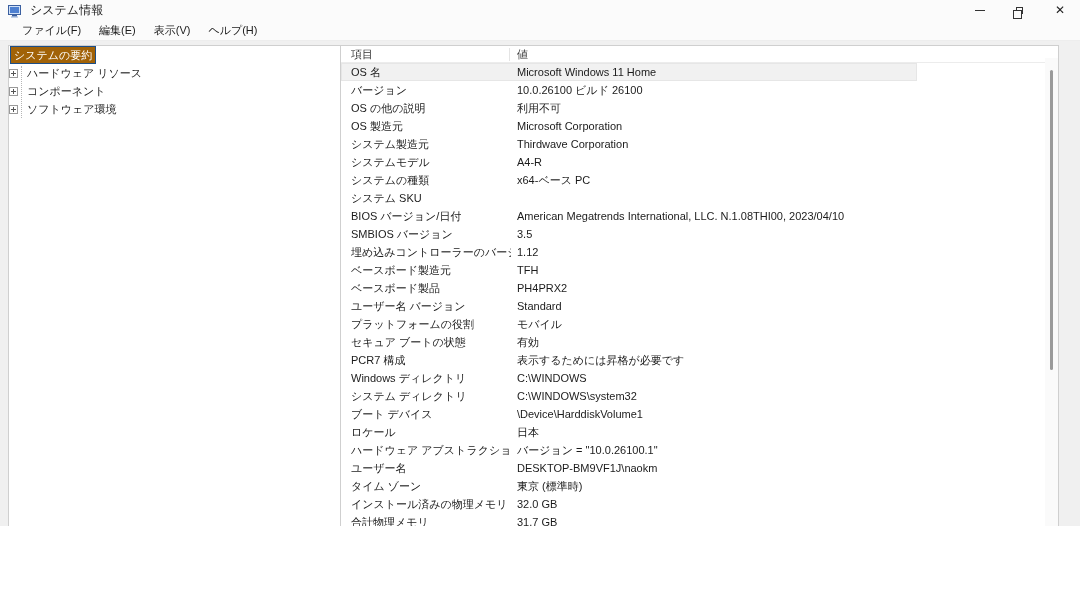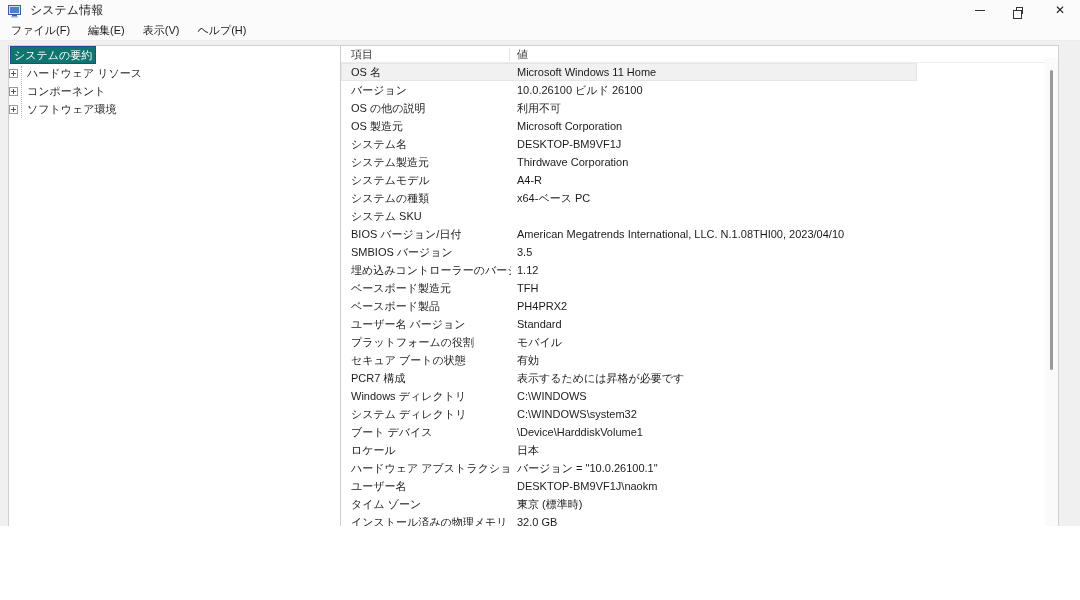--- a/index.html
+++ b/index.html
@@ -16,35 +16,35 @@
   .win-controls { position:absolute; right:0; top:0; height:20px; display:flex; }
   .win-btn { width:40px; height:20px; display:flex; align-items:center; justify-content:center; }
   .glyph-min { width:10px; height:1px; background:#333; display:block; }
   .glyph-restore { position:relative; width:7px; height:7px; border:1px solid #333; margin-left:-2px; }
   .glyph-restore::after { content:""; position:absolute; left:-4px; top:2px; width:7px; height:7px;
                           border:1px solid #333; background:#fbfbfb; }
   .glyph-close { font-size:12px; color:#222; line-height:20px; }
 
   
   .menubar { position:absolute; left:0; top:20px; width:1080px; height:21px;
-             background:#fbfbfb; display:flex; align-items:center; padding-left:2px;
+             background:#fbfbfb; display:flex; align-items:center; padding-left:13px;
              border-bottom:1px solid #ededed; }
   .menu-item { font-size:11px; padding:0 9px; height:19px; line-height:19px; color:#1b1b1b; }
 
   
   .content { position:absolute; left:0; top:41px; width:1080px; height:559px; background:#f0f0f0; }
 
   
   .tree-pane { position:absolute; left:8px; top:4px; width:346px; height:546px;
                background:#fff; border:1px solid #cfcfcf; overflow:hidden;
                font-size:11px; padding-top:1px; }
   .tree-item { height:18px; line-height:17px; white-space:nowrap; padding-left:2px; position:relative; }
   .tree-item.child { padding-left:0; }
   .tree-label { display:inline-block; padding:0 3px; height:16px; line-height:16px; }
-  .tree-label.selected { background:#0f766e; color:#fff; outline:1px solid #1c4e88;text-align:center; }
+  .tree-label.selected { background:#a16207; color:#fff; outline:1px solid #1c4e88;text-align:center; }
   .plus-box { display:inline-block; width:9px; height:9px; border:1px solid #9a9a9a; background:#fff;
               position:relative; margin-right:6px; vertical-align:-1px; }
   .plus-box::before { content:""; position:absolute; left:1px; top:3px; width:5px; height:1px; background:#555; }
   .plus-box::after  { content:""; position:absolute; left:3px; top:1px; width:1px; height:5px; background:#555; }
   .tree-connector { position:absolute; left:12px; top:20px; height:52px; border-left:1px dotted #b5b5b5; }
 
   
   .list-pane { position:absolute; left:340px; top:4px; width:719px; height:548px;
                background:#fff; border:1px solid #cfcfcf; overflow:hidden; font-size:11px; }
   .lv-header { position:relative; height:17px; line-height:17px; border-bottom:1px solid #ececec; color:#333; }
@@ -125,24 +125,20 @@
           </div>
           <div class="lv-row">
             <span class="cell-item">OS の他の説明</span>
             <span class="cell-value">利用不可</span>
           </div>
           <div class="lv-row">
             <span class="cell-item">OS 製造元</span>
             <span class="cell-value">Microsoft Corporation</span>
           </div>
           <div class="lv-row">
-            <span class="cell-item">システム名</span>
-            <span class="cell-value">DESKTOP-BM9VF1J</span>
-          </div>
-          <div class="lv-row">
             <span class="cell-item">システム製造元</span>
             <span class="cell-value">Thirdwave Corporation</span>
           </div>
           <div class="lv-row">
             <span class="cell-item">システムモデル</span>
             <span class="cell-value">A4-R</span>
           </div>
           <div class="lv-row">
             <span class="cell-item">システムの種類</span>
             <span class="cell-value">x64-ベース PC</span>

